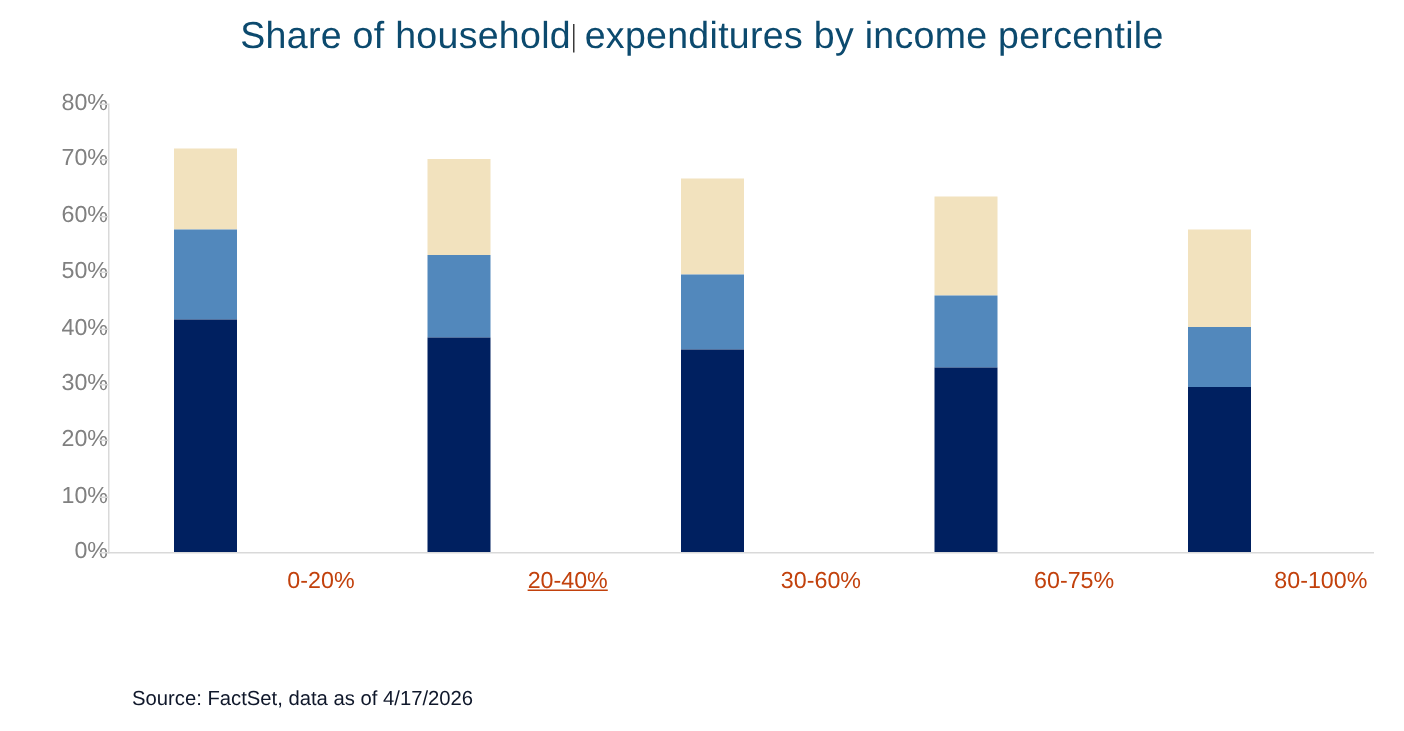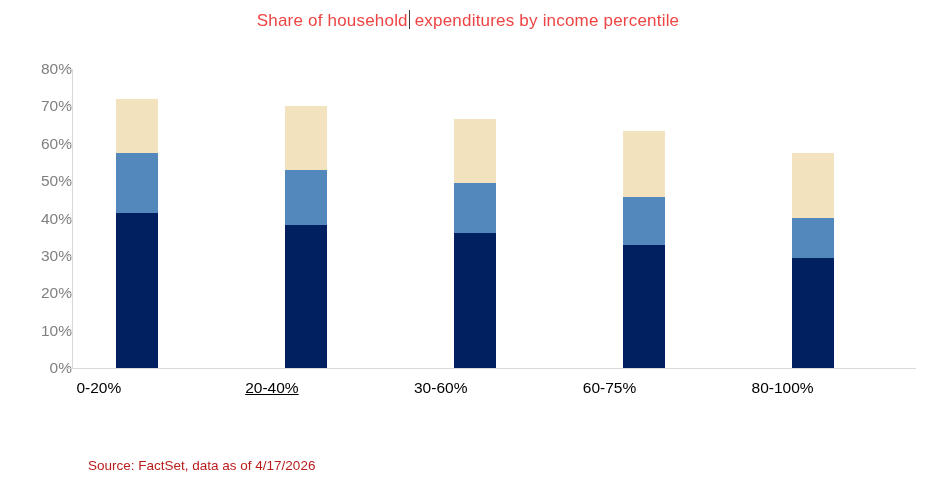--- a/index.html
+++ b/index.html
@@ -21,22 +21,22 @@
   
   .title-block {
     position: absolute;
     left: 0;
     top: 10px;
     width: 936px;
     text-align: center;
     line-height: 1.12;
   }
   .chart-title {
-    font-size: 17px;
-    color: #ef4444;
+    font-size: 25px;
+    color: #0c4a6e;
     letter-spacing: 0.2px;
     white-space: nowrap;
     display: inline-block;
     position: relative;
   }
   .chart-title .caret {
     display: inline-block;
     width: 1px;
     height: 19px;
     background: #3a3a3a;
@@ -109,23 +109,23 @@
   .seg {
     width: 100%;
     display: block;
   }
 
   
   .xtick-label {
     position: absolute;
     top: 379px;
     width: 160px;
-    text-align: left;
+    text-align: right;
     font-size: 15.5px;
-    color: #000000;
+    color: #c2410c;
   }
 
   
   .legend {
     position: absolute;
     left: 0;
     top: 423px;
     width: 936px;
     display: flex;
     justify-content: center;
@@ -146,21 +146,21 @@
     font-size: 15.5px;
     color: #808080;
   }
 
   
   .source-note {
     position: absolute;
     left: 88px;
     top: 458px;
     font-size: 13.5px;
-    color: #b91c1c;
+    color: #0f172a;
   }
 </style>
 </head>
 <body>
 
 <div id="chart-root">
 
   <div class="title-block">
     <div class="chart-title">
       <span>Share of household</span><span class="caret"></span><span> expenditures by income percentile</span>

